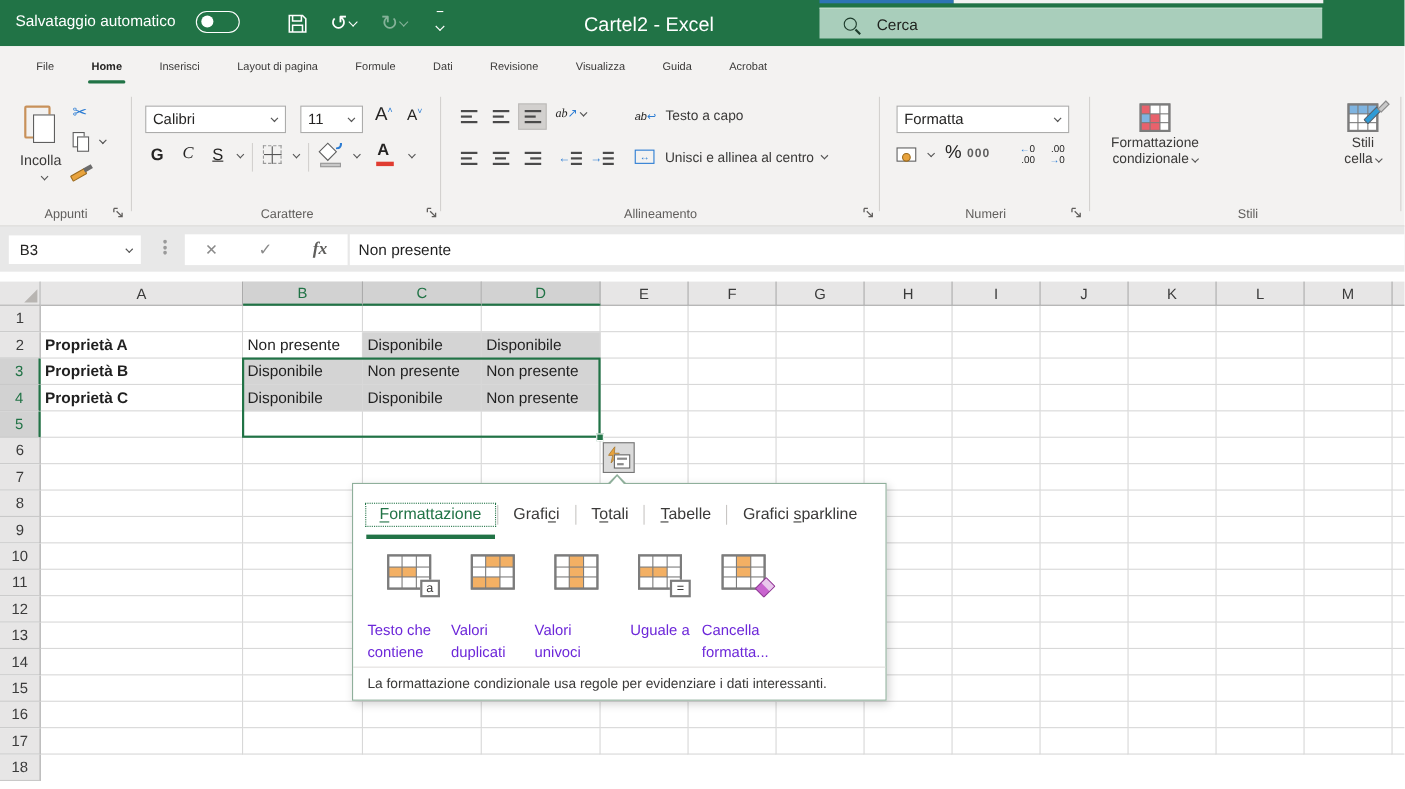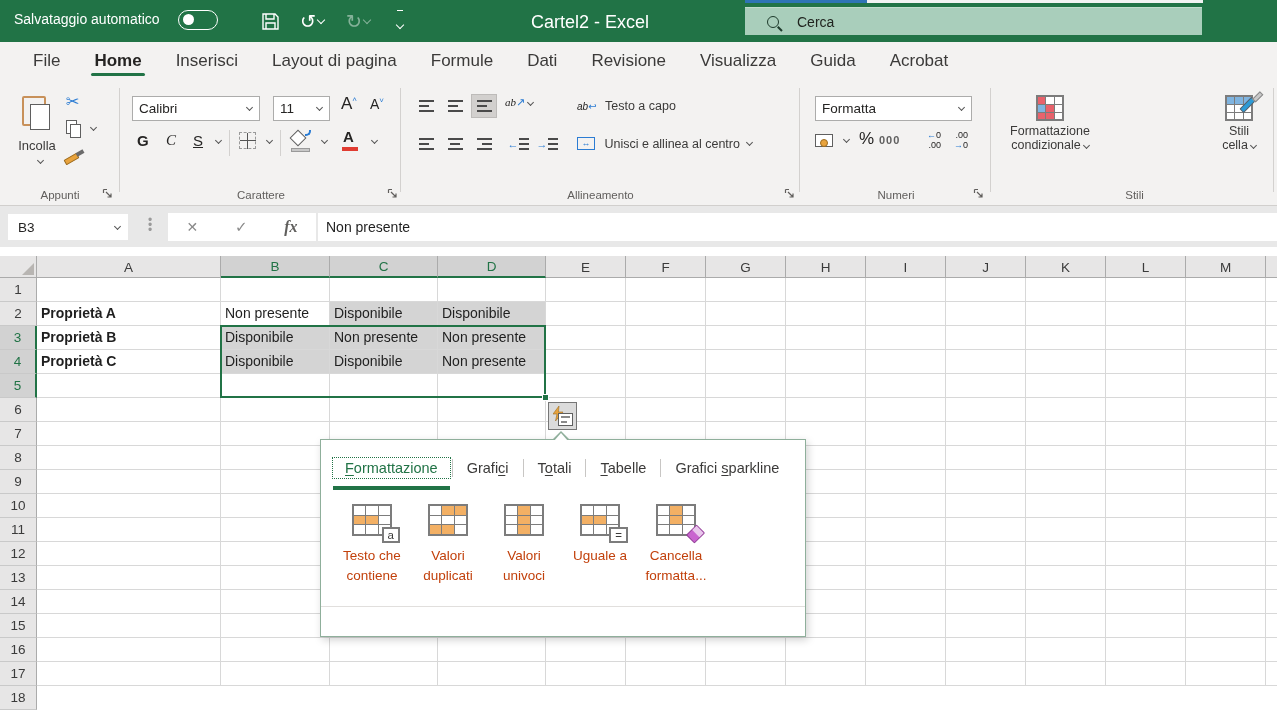--- a/index.html
+++ b/index.html
@@ -19,21 +19,21 @@
   .chev-sm { display:inline-block; width:6px; height:6px; border-right:1.5px solid #fff; border-bottom:1.5px solid #fff; transform:rotate(45deg); margin-left:2px; margin-top:-3px; }
   #doc-title { position:absolute; left:460px; top:12px; width:260px; text-align:center; font-size:18px; color:#fff; }
   #searchbox { position:absolute; left:745px; top:7px; width:457px; height:28px; background:#A9CEBB; display:flex; align-items:center; border-top:1px solid #c2dccd; }
   #searchbox .mag { width:12px; height:12px; border:1.6px solid #1e3b2c; border-radius:50%; margin-left:22px; position:relative; }
   #searchbox .mag::after { content:""; position:absolute; width:6px; height:1.6px; background:#1e3b2c; transform:rotate(45deg); left:9px; top:11px; }
   #searchbox .ph { margin-left:18px; font-size:14px; color:#20241f; }
   .top-strip { position:absolute; top:0; height:3px; }
 
   
   #tabrow { position:absolute; left:0; top:42px; width:1277px; height:38px; background:#F3F2F1; display:flex; align-items:center; padding-left:16px; }
-  .rtab { padding:0 17px; font-size:17px; color:#3b3a39; height:100%; display:flex; align-items:center; position:relative; }
+  .rtab { padding:0 17px; font-size:10px; color:#3b3a39; height:100%; display:flex; align-items:center; position:relative; }
   .rtab.active { font-weight:bold; color:#252423; }
   .rtab.active::after { content:""; position:absolute; left:14px; right:14px; bottom:4px; height:3px; background:#217346; border-radius:2px; }
 
   
   #ribbon { position:absolute; left:0; top:80px; width:1277px; height:126px; background:#F3F2F1; border-bottom:1px solid #D1CFCD; }
   .rgroup { position:absolute; top:0; height:125px; }
   .gdiv { position:absolute; top:8px; width:1px; height:104px; background:#D3D1CF; }
   .glabel { position:absolute; bottom:4px; left:0; right:0; text-align:center; font-size:11.5px; color:#605E5C; }
   .launcher { position:absolute; bottom:5px; width:12px; height:12px; }
   .rbtn-lbl { font-size:12.5px; color:#3b3a39; }
@@ -105,21 +105,21 @@
   .qa-tab.active { color:#217346; outline:1px dotted #217346; }
   .qa-tab.active::after { content:""; position:absolute; left:0; right:0; bottom:-12px; height:4px; background:#217346; }
   .qa-tabdiv { width:1px; height:18px; background:#C8C6C4; margin:0 2px; }
   #qa-items { position:absolute; left:13px; top:64px; display:flex; }
   .qa-item { width:76px; display:flex; flex-direction:column; align-items:center; }
   .qa-icon { position:relative; width:40px; height:32px; margin-bottom:10px; }
   .qa-icon .mini-table { width:40px; height:32px; }
   .qa-badge { position:absolute; right:-8px; bottom:-7px; background:#fff; border:2px solid #7C7C7C; font-size:11.5px; line-height:12px; padding:0 4px; color:#3b3a39; }
   .qa-eraser { position:absolute; right:-7px; bottom:-4px; width:15px; height:12px; background:#C964CF; border:1px solid #8f3b94; transform:rotate(-45deg); border-radius:1px; }
   .qa-eraser::after { content:""; position:absolute; right:0; top:0; width:6px; height:10px; background:#E9C7EC; }
-  .qa-label { font-size:13.5px; color:#c2410c; text-align:center; line-height:1.45; }
+  .qa-label { font-size:13.5px; color:#6d28d9; text-align:left; line-height:1.45;margin-top:17px; }
   #qa-footer-line { position:absolute; left:0; right:0; top:166px; height:1px; background:#E1DFDD; }
   #qa-footer { position:absolute; left:13px; top:174px; font-size:12.5px; color:#3b3a39; }
 
   svg { display:block; }
 </style>
 </head>
 <body>
 
 <div id="app">
 
@@ -770,15 +770,16 @@
               <span></span>
               <span></span>
               <span></span>
             </span>
             <span class="qa-eraser"></span>
           </div>
           <div class="qa-label">Cancella formatta...</div>
         </div>
       </div>
     <div id="qa-footer-line"></div>
+    <div id="qa-footer">La formattazione condizionale usa regole per evidenziare i dati interessanti.</div>
   </div>
 
 </div>
 
 </body></html>

